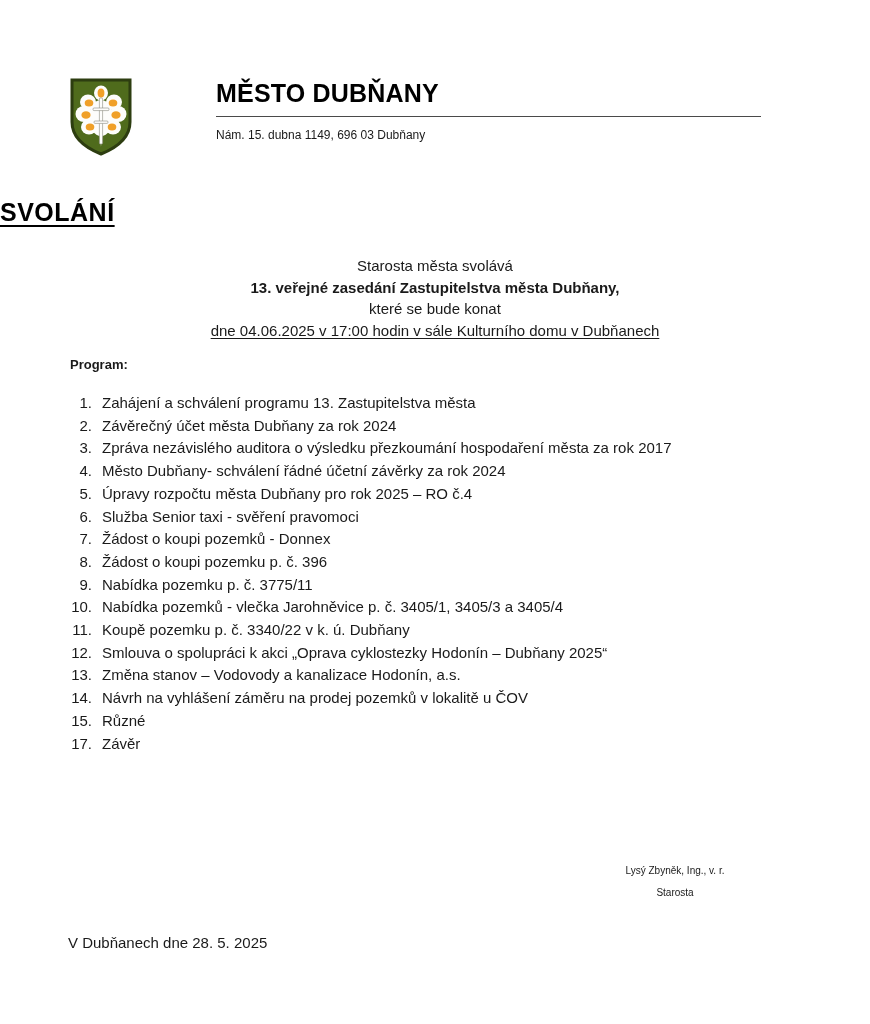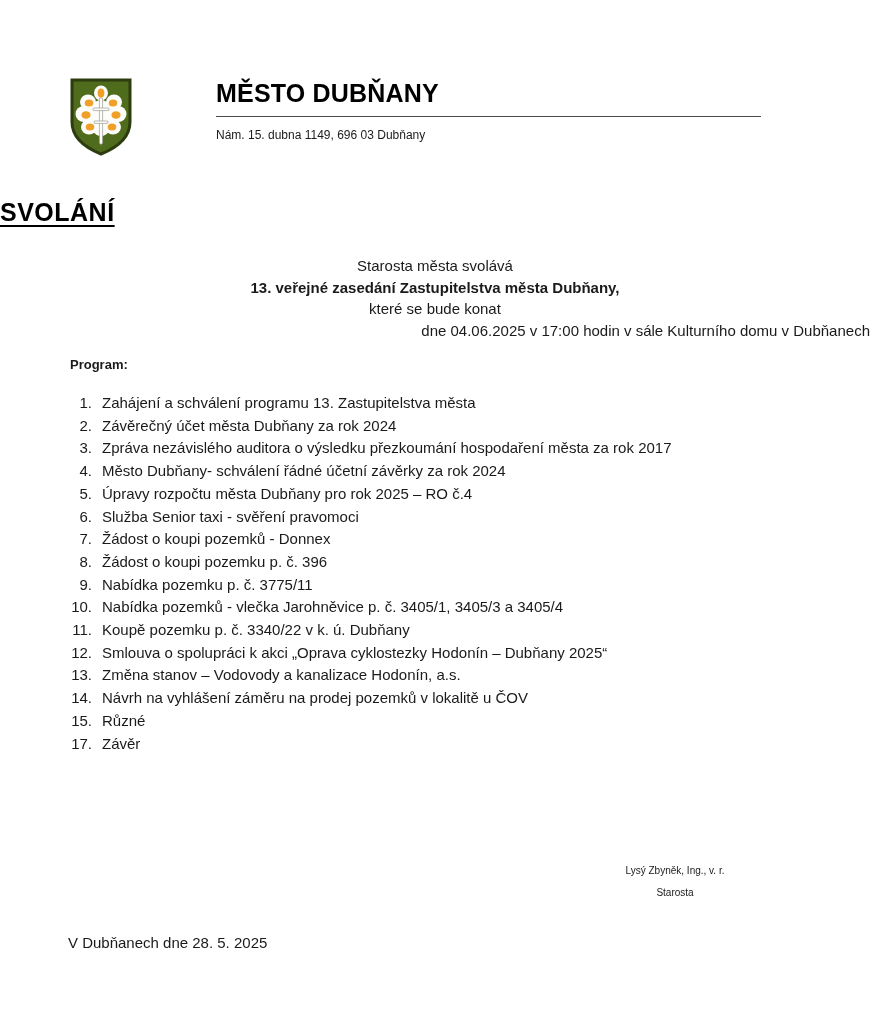--- a/index.html
+++ b/index.html
@@ -94,22 +94,22 @@
     top: 255px;
     width: 870px;
     text-align: center;
     font-size: 15px;
     line-height: 21.5px;
     color: #1a1a1a;
   }
   .convocation .line { display: block; }
   .convocation .bold { font-weight: bold; }
   .convocation .underline {
+    text-decoration: underline;
     text-underline-offset: 2px;
-    text-align: right;
   }
 
   
   .program-heading {
     position: absolute;
     left: 70px;
     top: 357px;
     font-size: 13px;
     font-weight: bold;
     color: #1a1a1a;

